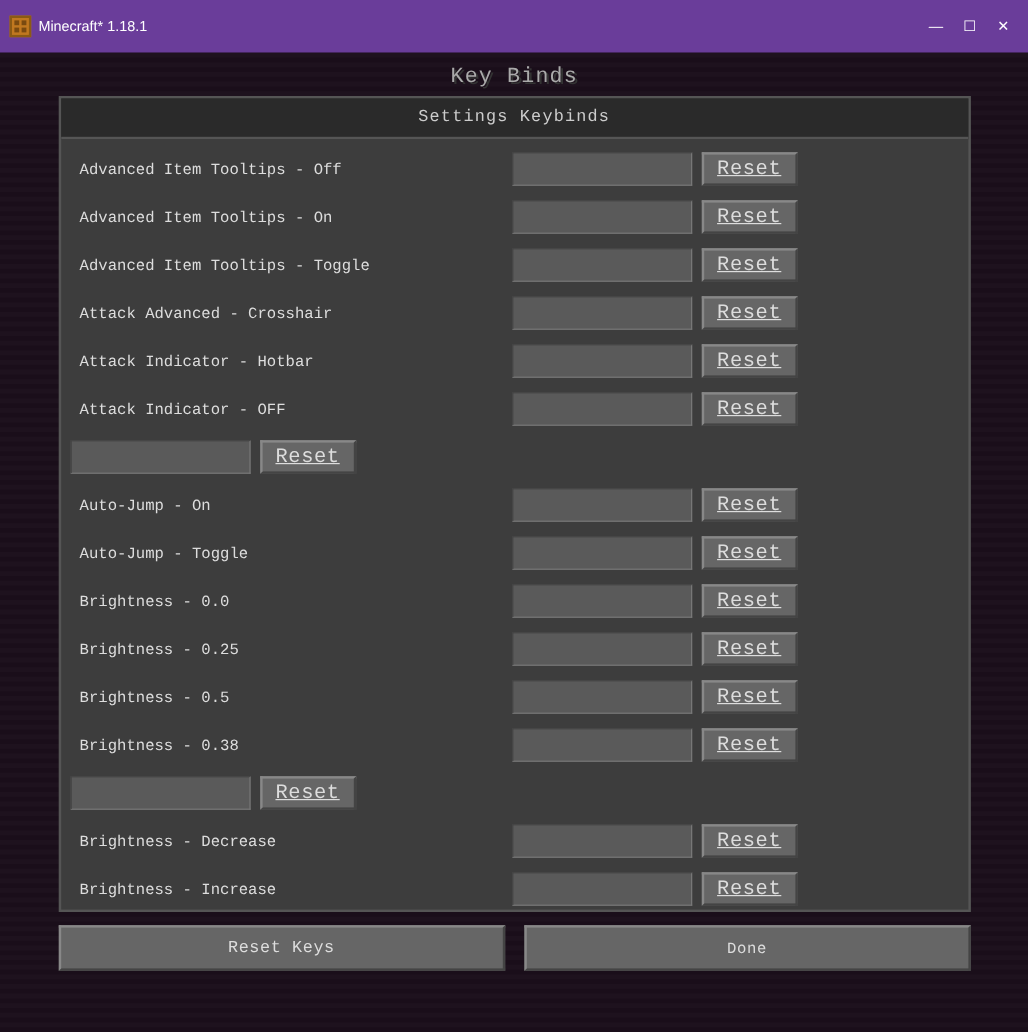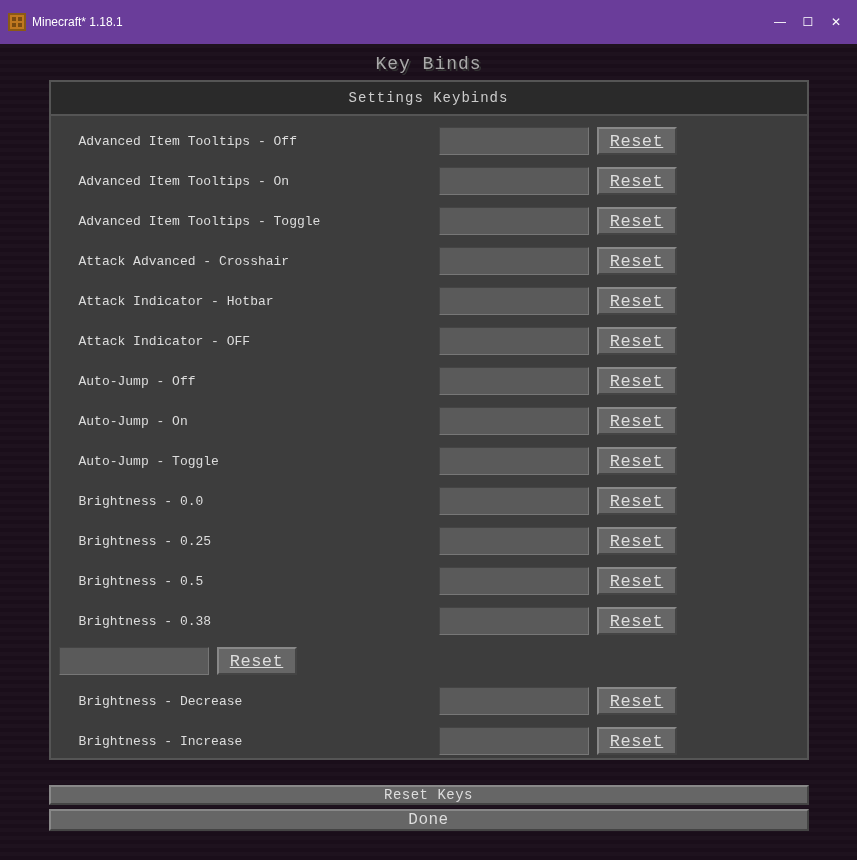--- a/index.html
+++ b/index.html
@@ -142,21 +142,20 @@
       margin: 2px 0;
       gap: 8px;
     }
 
     .keybind-label {
       flex: 0 0 360px;
       color: #dddddd;
       font-size: 13px;
       font-family: 'Courier New', monospace;
       padding-left: 8px;
-      margin-left: 12px;
     }
 
     .keybind-input {
       flex: 0 0 150px;
       height: 28px;
       background: #5a5a5a;
       border: 1px solid #777;
       border-top-color: #444;
       border-left-color: #444;
       cursor: pointer;
@@ -174,23 +173,22 @@
       font-family: 'Courier New', monospace;
       cursor: pointer;
       letter-spacing: 0.5px;
       text-decoration: underline;
     }
 
     
     .bottom-buttons {
       width: 760px;
       display: flex;
-      gap: 4px;
-      margin-top: 25px;
-      flex-direction: column;
+      gap: 16px;
+      margin-top: 11px;
     }
 
     .btn-reset-keys {
       flex: 1;
       height: 38px;
       background: #666666;
       border: 2px solid #888;
       border-bottom-color: #444;
       border-right-color: #444;
       color: #dddddd;
@@ -201,21 +199,21 @@
     }
 
     .btn-done {
       flex: 1;
       height: 38px;
       background: #666666;
       border: 2px solid #888;
       border-bottom-color: #444;
       border-right-color: #444;
       color: #dddddd;
-      font-size: 16px;
+      font-size: 13px;
       font-family: 'Courier New', monospace;
       cursor: pointer;
       letter-spacing: 0.5px;
     }
   </style>
 </head>
 <body>
 
 <div class="title-bar">
   <div class="title-bar-left">
@@ -269,21 +267,20 @@
           <div class="keybind-label">Attack Indicator - Hotbar</div>
           <div class="keybind-input"></div>
           <button class="keybind-reset-btn">Reset</button>
         </div>
         <div class="keybind-row">
           <div class="keybind-label">Attack Indicator - OFF</div>
           <div class="keybind-input"></div>
           <button class="keybind-reset-btn">Reset</button>
         </div>
         <div class="keybind-row">
-          <div class="keybind-label">Auto-Jump - Off</div>
           <div class="keybind-input"></div>
           <button class="keybind-reset-btn">Reset</button>
         </div>
         <div class="keybind-row">
           <div class="keybind-label">Auto-Jump - On</div>
           <div class="keybind-input"></div>
           <button class="keybind-reset-btn">Reset</button>
         </div>
         <div class="keybind-row">
           <div class="keybind-label">Auto-Jump - Toggle</div>

